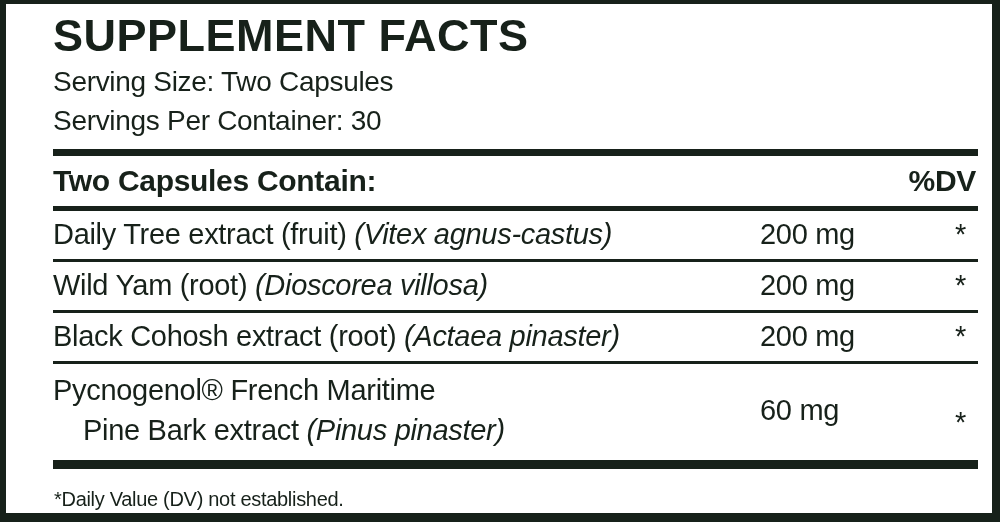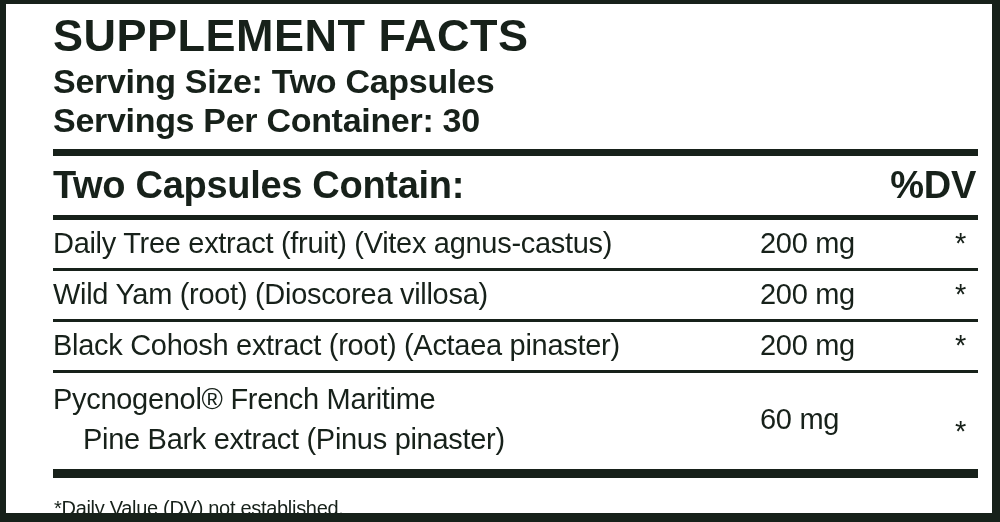--- a/index.html
+++ b/index.html
@@ -24,55 +24,54 @@
 
   .title {
     margin: 2px 0 0 0;
     font-size: 45px;
     font-weight: 900;
     letter-spacing: 0.5px;
     line-height: 1.18;
     white-space: nowrap;
   }
   .serving-line {
-    font-size: 34px;
+    font-size: 28px;
     line-height: 39px;
     letter-spacing: -0.3px;
     white-space: nowrap;
-    font-weight: bold;
   }
 
   .bar { background: var(--ink); width: 100%; }
   .bar-thick  { height: 7px; margin-top: 9px; }
   .bar-medium { height: 5px; }
   .bar-heavy  { height: 9px; }
   .divider    { height: 3px; background: var(--ink); }
 
   .header-row {
     display: flex;
     justify-content: space-between;
     align-items: center;
     padding: 8px 0;
-    font-size: 38px;
+    font-size: 30px;
     font-weight: bold;
     letter-spacing: -0.3px;
   }
   .header-dv { padding-right: 2px; }
 
   .row {
     display: flex;
     align-items: baseline;
     font-size: 29px;
     letter-spacing: -0.3px;
     padding: 7px 0 8px 0;
   }
   .row .name { flex: 1 1 auto; white-space: nowrap; }
   .row .amount { flex: 0 0 140px; white-space: nowrap; }
   .row .dv { flex: 0 0 78px; text-align: right; padding-right: 12px; }
-  .latin { }
+  .latin { font-style: italic; }
 
   .row-2line { align-items: center; padding: 6px 0 10px 0; }
   .row-2line .name { line-height: 40px; }
   .row-2line .line2 { padding-left: 30px; }
   .row-2line .amount { line-height: 40px; }
   .row-2line .dv { align-self: flex-end; margin-bottom: 11px; }
 
   .footnote {
     font-size: 20px;
     letter-spacing: -0.3px;

